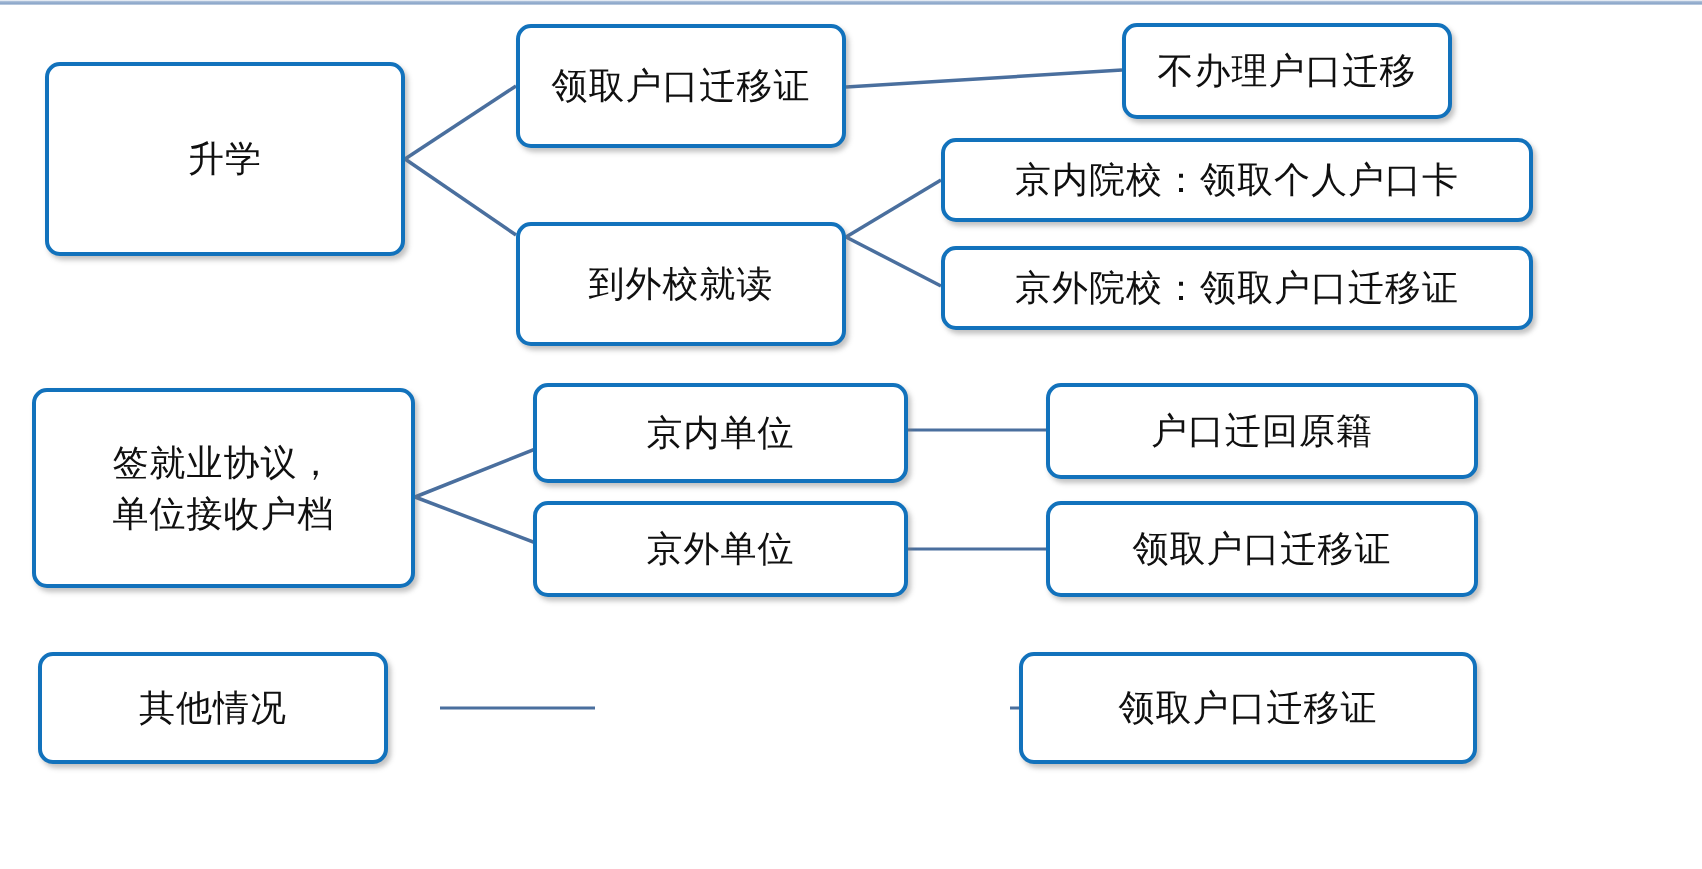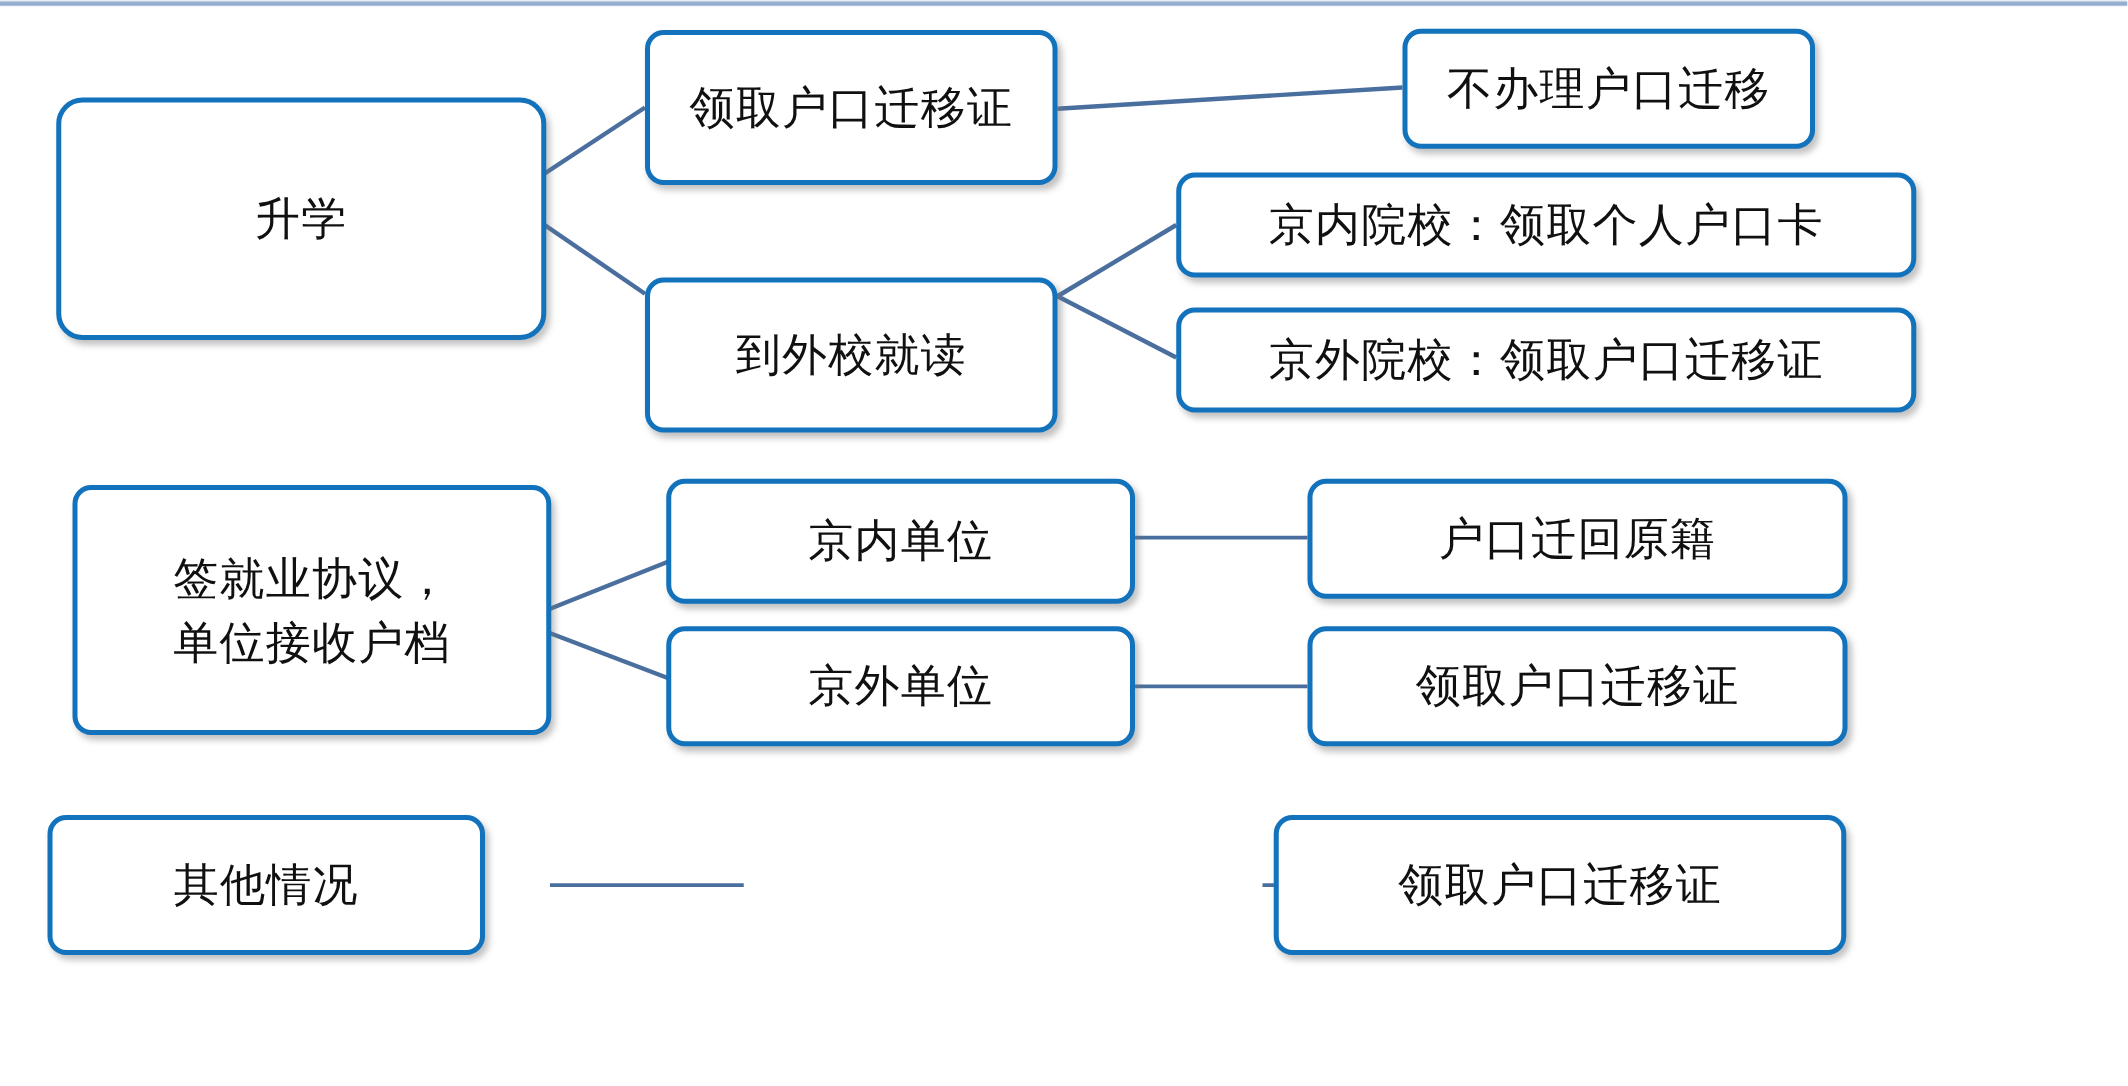--- a/index.html
+++ b/index.html
@@ -33,21 +33,21 @@
     justify-content:center;
     text-align:center;
     color:#101010;
     font-size:36px;
     line-height:1.30;
     letter-spacing:1px;
     z-index:3;
     white-space:pre-line;
     padding:0 6px;
   }
-  .node.two-line{line-height:1.42;margin-left:26px;}
+  .node.two-line{line-height:1.42;}
 </style>
 </head>
 <body>
 
 <div id="stage">
 
   <div class="top-strip"></div>
 
   <svg id="wires" viewBox="0 0 1702 869" width="1702" height="869">
     <g stroke="#4a6f9e" stroke-width="3.5" fill="none" stroke-linecap="butt">
@@ -66,21 +66,21 @@
       <path d="M908,430 L1046,430" stroke-width="3"></path>
 
       <path d="M908,549 L1046,549" stroke-width="3"></path>
 
       <path d="M440,708 L595,708" stroke-width="3"></path>
 
       <path d="M1010,708 L1045,708" stroke-width="3"></path>
     </g>
   </svg>
 
-  <div class="node" style="left:45px;top:78px;width:392px;height:194px;border-radius:21px;">升学</div>
+  <div class="node" style="left:45px;top:62px;width:360px;height:194px;">升学</div>
 
   <div class="node" style="left:516px;top:24px;width:330px;height:124px;">领取户口迁移证</div>
 
   <div class="node" style="left:1122px;top:23px;width:330px;height:96px;">不办理户口迁移</div>
 
   <div class="node" style="left:516px;top:175px;width:330px;height:124px;margin-top:47px;">到外校就读</div>
 
   <div class="node" style="left:941px;top:138px;width:592px;height:84px;">京内院校：领取个人户口卡</div>
 
   <div class="node" style="left:941px;top:246px;width:592px;height:84px;">京外院校：领取户口迁移证</div>

